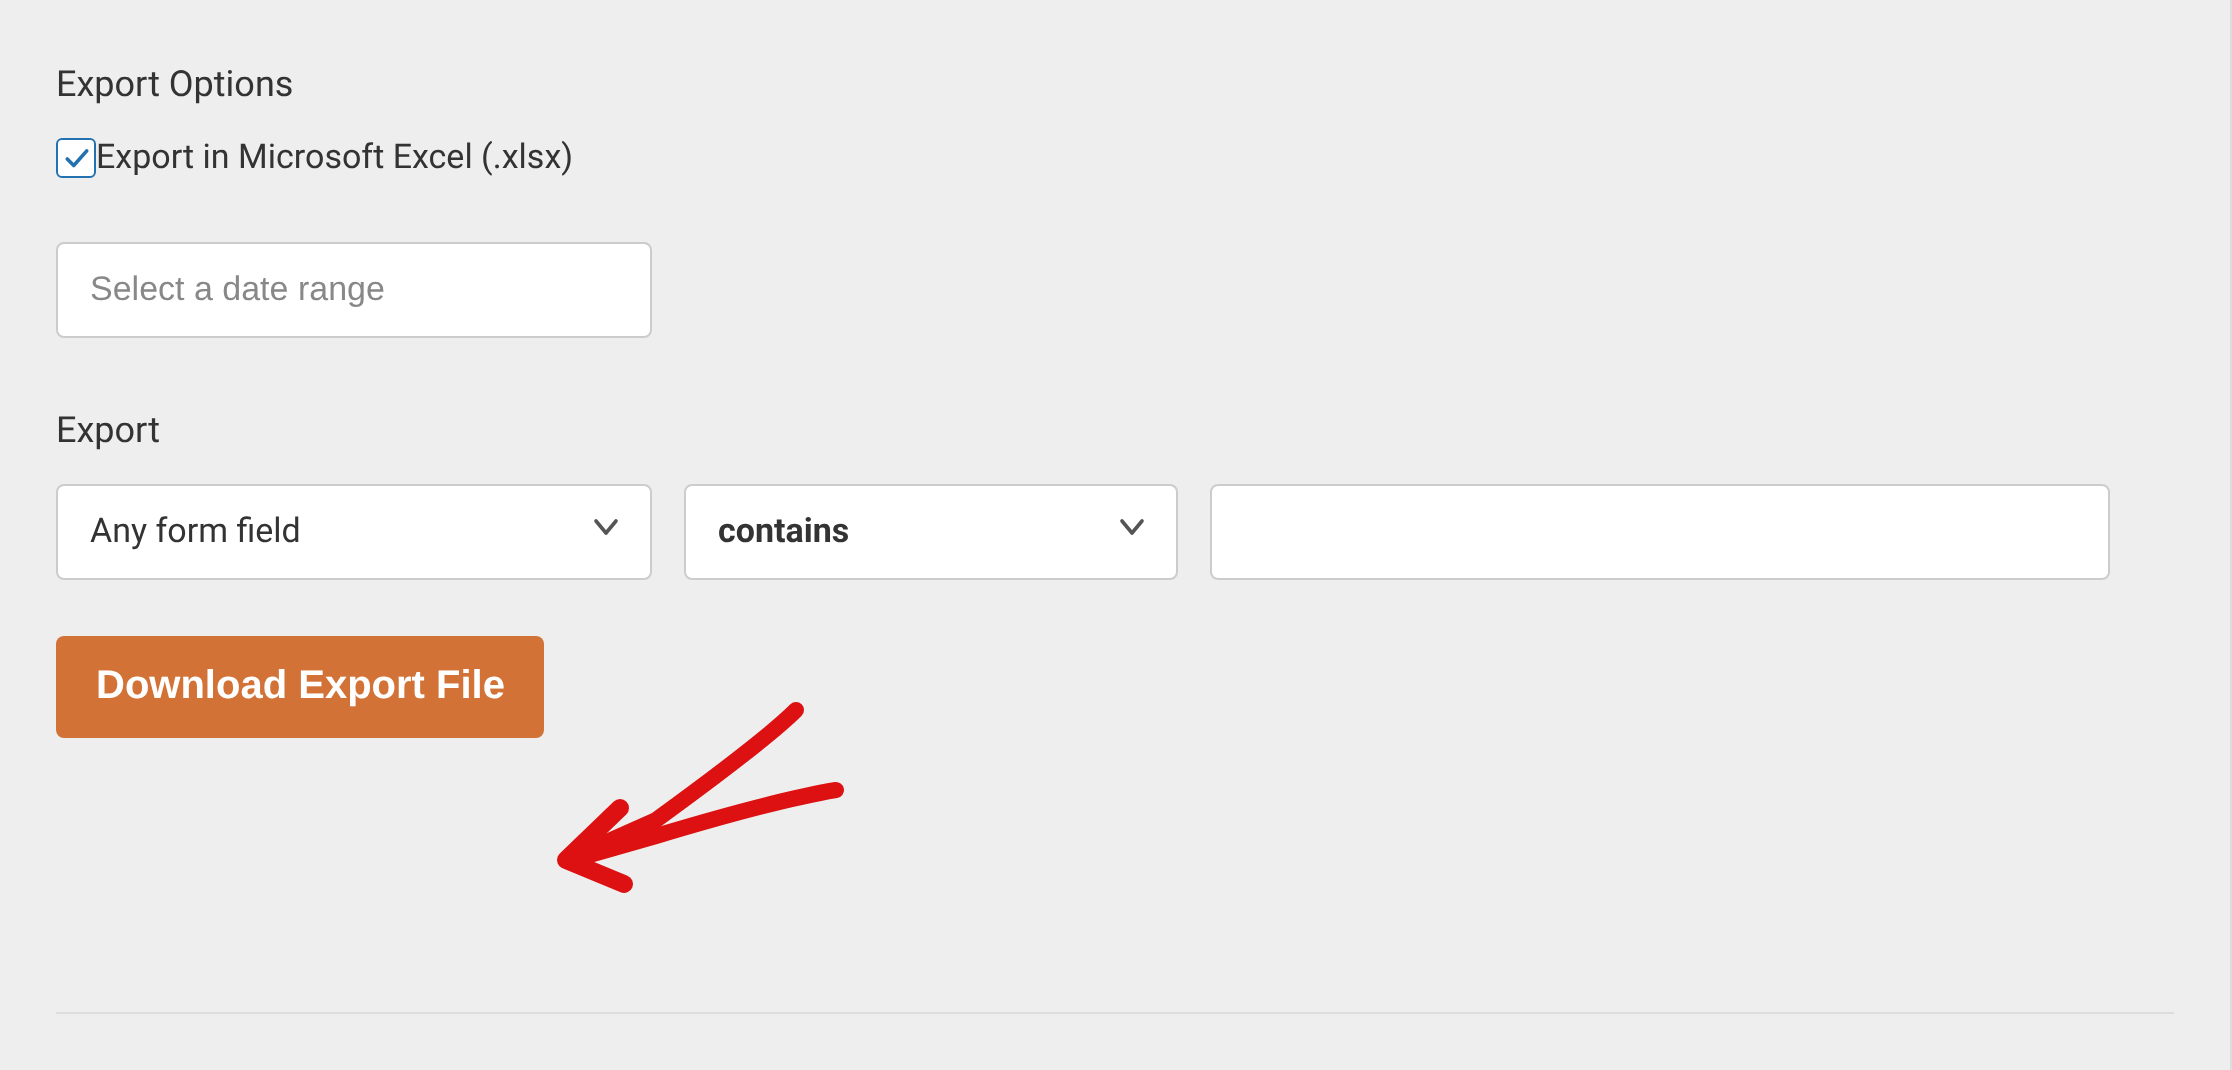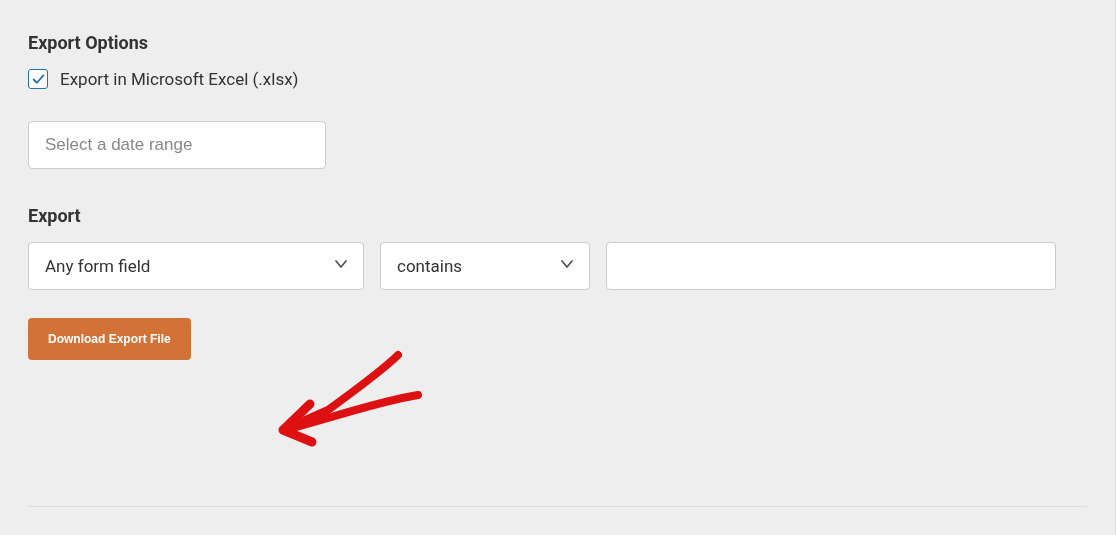--- a/index.html
+++ b/index.html
@@ -17,28 +17,27 @@
     }
     .panel {
       background: #eeeeee;
       padding: 32px 28px;
       border-right: 1px solid #ddd;
       position: relative;
       height: 535px;
     }
     .section-heading {
       font-size: 18px;
-      font-weight: 700;
+      font-weight: 400;
       color: #333;
       margin-bottom: 16px;
     }
     .checkbox-row {
       display: flex;
       align-items: center;
-      gap: 12px;
       margin-bottom: 32px;
     }
     .checkbox {
       width: 20px;
       height: 20px;
       border: 1.5px solid #2271b1;
       border-radius: 3px;
       background: #fff;
       display: flex;
       align-items: center;
@@ -84,24 +83,25 @@
       background: #fff;
       padding: 0 44px 0 16px;
       font-size: 17px;
       color: #333;
       display: flex;
       align-items: center;
       cursor: pointer;
       position: relative;
     }
     .select-field {
-      width: 336px;
+      width: 298px;
     }
     .select-operator {
-      width: 210px;
+      width: 247px;
+      font-weight: bold;
     }
     .chevron {
       position: absolute;
       right: 14px;
       top: 50%;
       transform: translateY(-50%);
       pointer-events: none;
     }
     .chevron svg {
       width: 16px;
@@ -117,21 +117,21 @@
       font-size: 17px;
       color: #333;
       outline: none;
     }
     .download-button {
       background: #d27237;
       color: #fff;
       border: none;
       border-radius: 4px;
       padding: 14px 20px;
-      font-size: 12px;
+      font-size: 20px;
       font-weight: 600;
       cursor: pointer;
     }
     .divider {
       position: absolute;
       left: 28px;
       right: 28px;
       bottom: 28px;
       height: 1px;
       background: #ddd;

